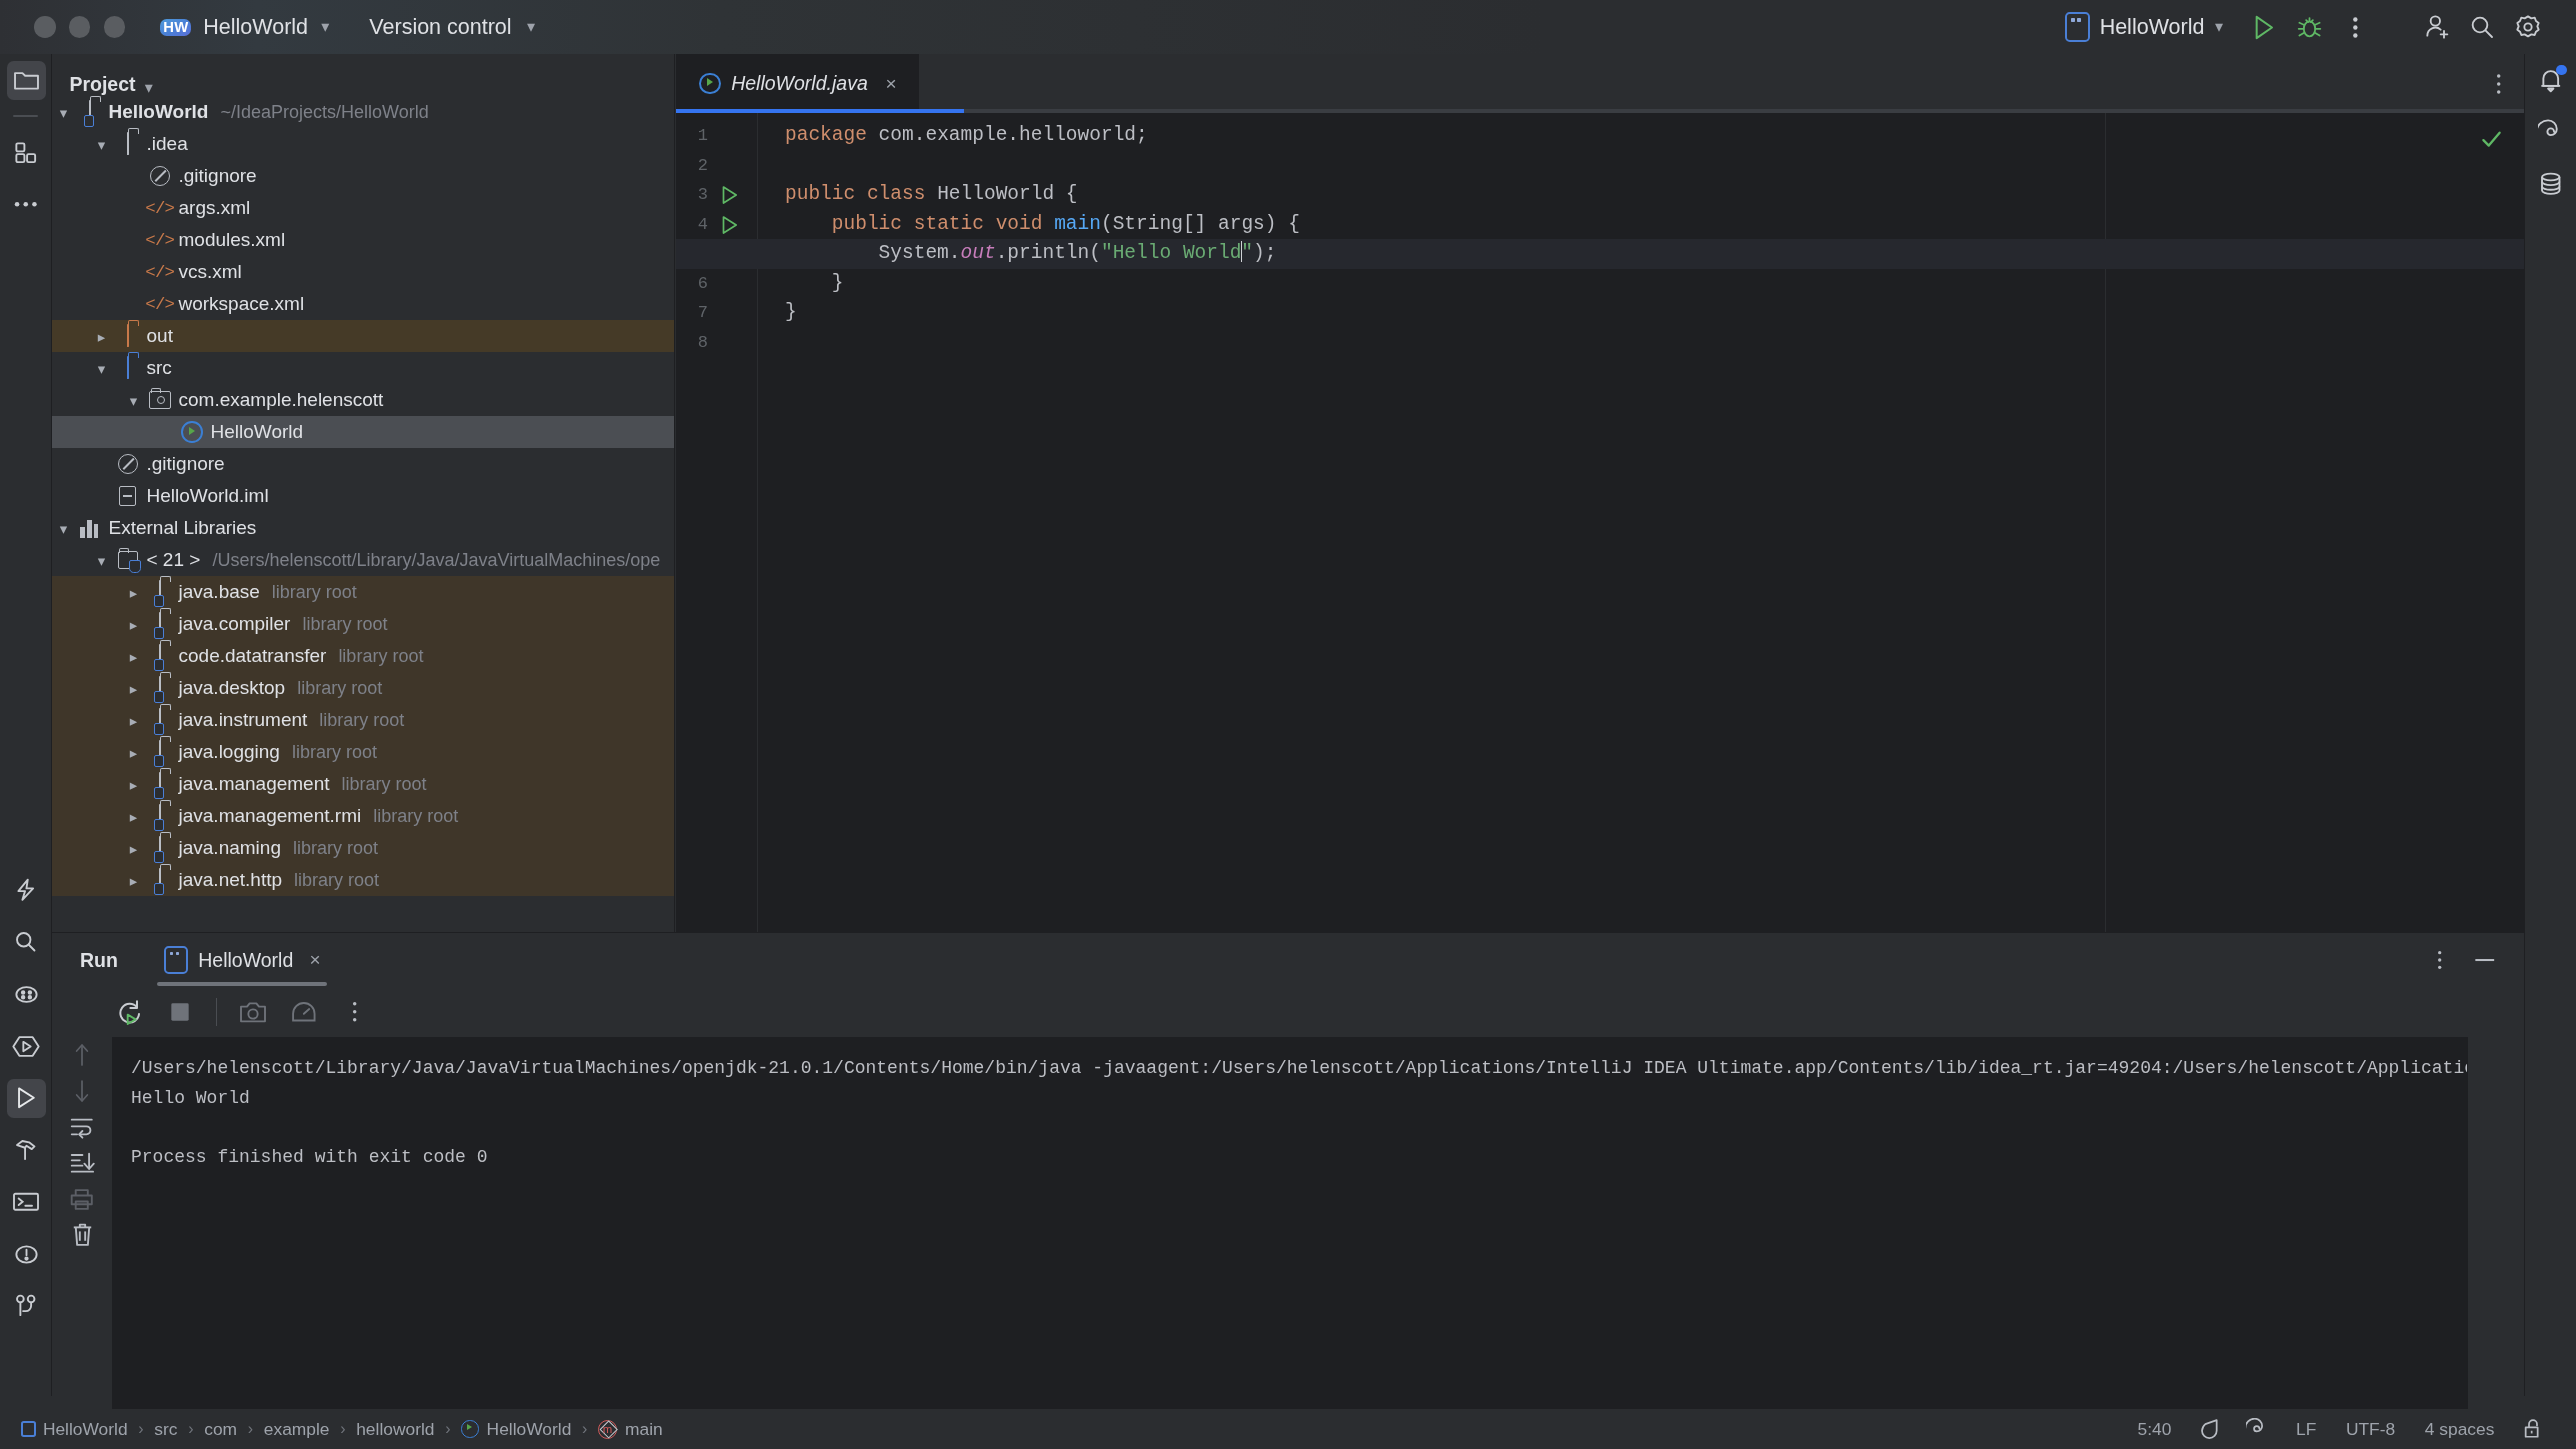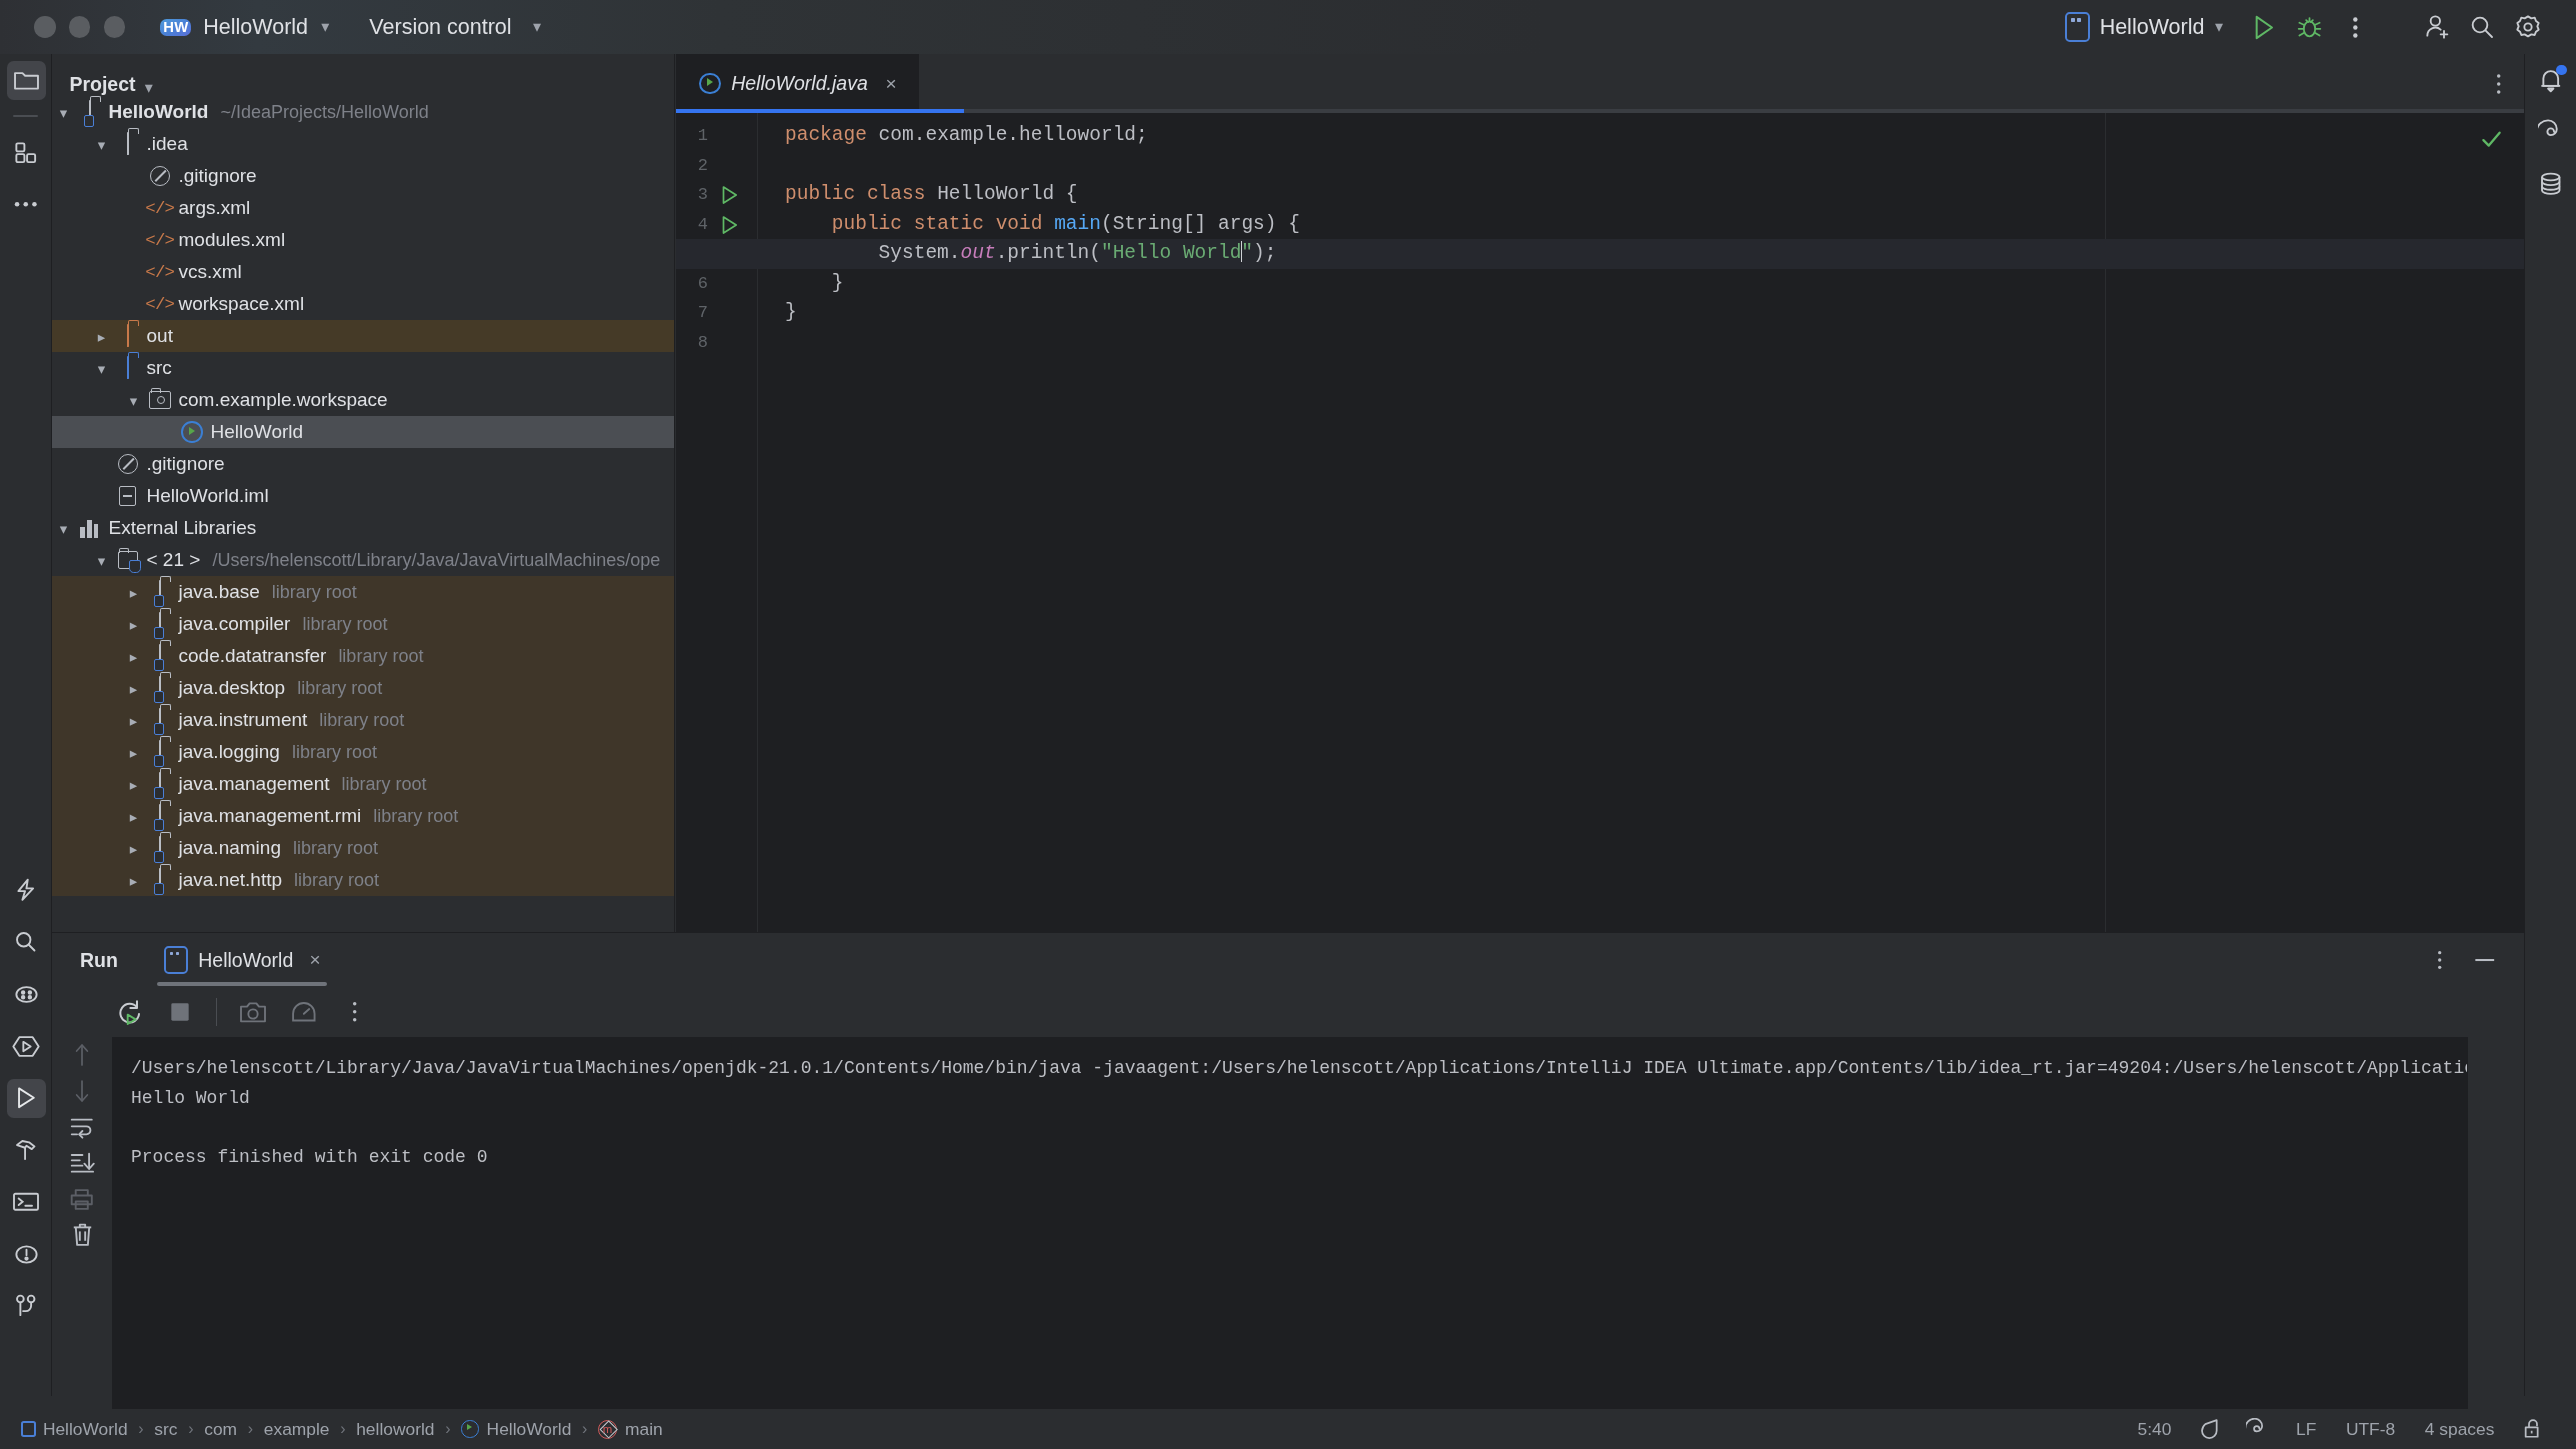--- a/index.html
+++ b/index.html
@@ -24,21 +24,21 @@
   .tl-dot{ width:21.5px; height:21.5px; border-radius:50%; background:#5a5d61; }
   .proj-chip{ display:flex; align-items:center; gap:12px; margin-left:35px; }
   .hw-badge{
     width:31px; height:17px; border-radius:6.7px;
     background:linear-gradient(150deg,#4e9bdb 0%,#4a7fd6 55%,#5b6fd8 100%);
     color:#fff; font-size:14.8px; font-weight:bold; letter-spacing:0.3px;
     display:flex; align-items:center; justify-content:center;
   }
   .tb-label{ color:#dfe1e5; font-size:21.5px; }
   .chev{ color:#9ea3ab; font-size:16px; line-height:1; margin-left:1.3px; }
-  .vc-chip{ display:flex; align-items:center; gap:20px; margin-left:40px; }
+  .vc-chip{ display:flex; align-items:center; gap:14px; margin-left:40px; }
   .tb-right{ margin-left:auto; display:flex; align-items:center; gap:0; padding-right:25.5px; }
   .runcfg{ display:flex; align-items:center; gap:9.4px; margin-right:17.4px; }
   .cfg-ico{
     width:25.5px;height:29.5px;border:2px solid #4a7fd6;border-radius:4.7px;
     display:flex;align-items:flex-start;justify-content:flex-start;padding:4px 0 0 4px;
   }
   .cfg-ico i{ display:block; width:4px;height:4px;background:#8fa8d8;border-radius:0.7px;margin-right:2.7px; }
   .tb-btn{ width:46px;height:46px; display:flex;align-items:center;justify-content:center; border-radius:5.4px; }
   .grp-gap{ width:34px; }
 
@@ -464,21 +464,21 @@
           <span class="ico">
             <span class="fi"><span class="folder blue"></span></span>
           </span>
           <span class="nm">src</span>
         </div>
         <div class="row ind2">
           <span class="arr">▾</span>
           <span class="ico">
             <span class="pkgico"></span>
           </span>
-          <span class="nm">com.example.workspace</span>
+          <span class="nm">com.example.helenscott</span>
         </div>
         <div class="row ind3 sel">
           <span class="arr"></span>
           <span class="ico">
             <span class="jclass"></span>
           </span>
           <span class="nm">HelloWorld</span>
         </div>
         <div class="row ind1">
           <span class="arr"></span>

